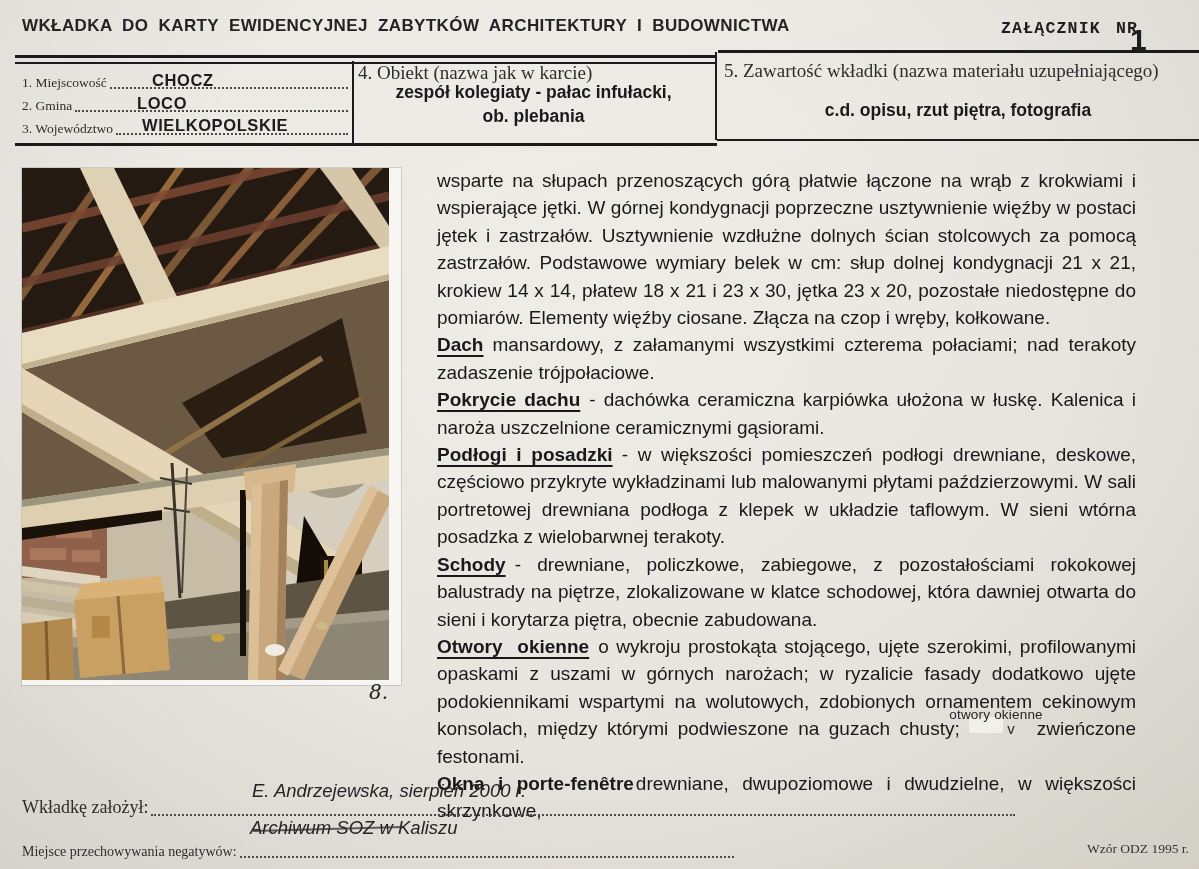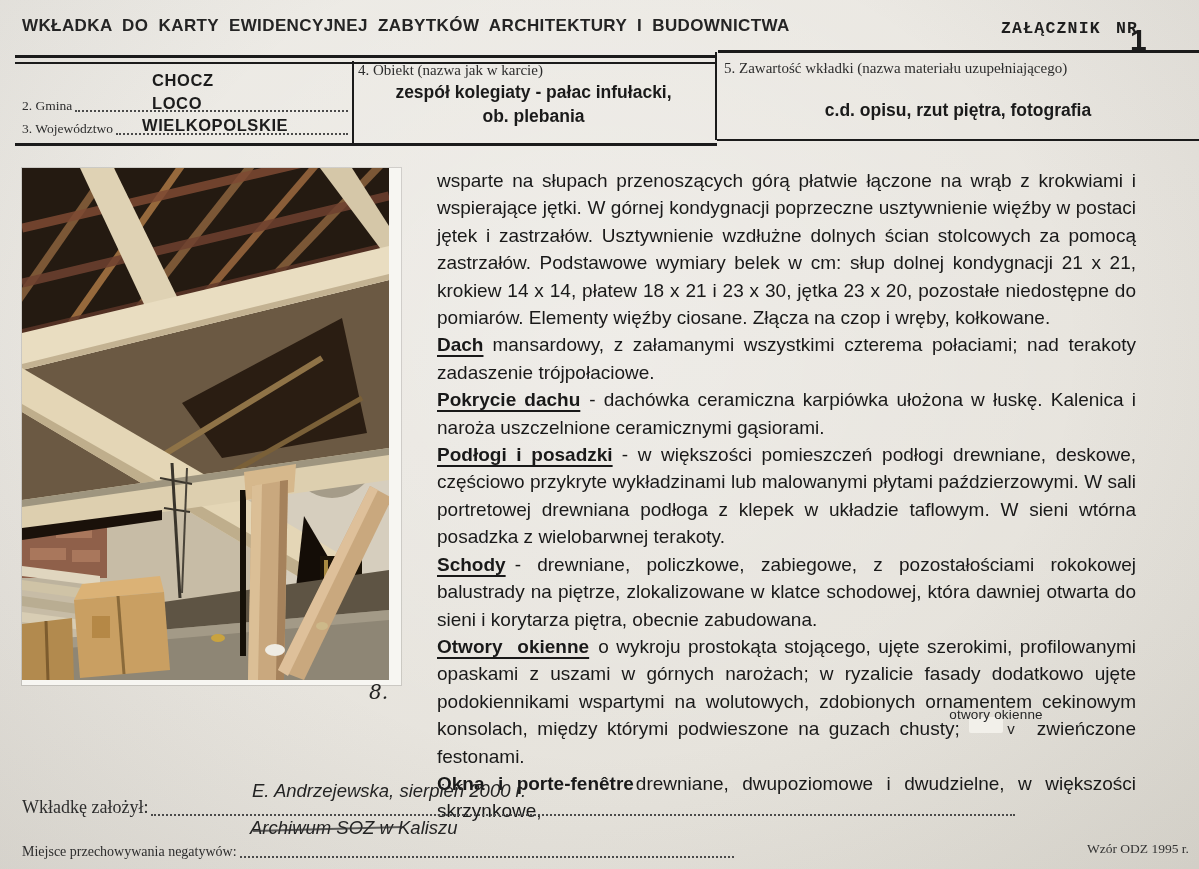--- a/index.html
+++ b/index.html
@@ -21,21 +21,21 @@
   .vline1{position:absolute;left:352px;top:61px;width:2px;height:83px;background:#1b1b1b;}
   .vline2{position:absolute;left:715px;top:52px;width:2px;height:88px;background:#1b1b1b;}
   .rule-bot-left{position:absolute;left:15px;top:143px;width:702px;height:3px;background:#1b1b1b;}
   .rule-bot-right{position:absolute;left:717px;top:139px;width:482px;height:2px;background:#1b1b1b;}
 
   .field-row{position:absolute;left:22px;width:326px;display:flex;align-items:flex-end;
         font-family:"Liberation Serif",serif;font-size:13.5px;color:#2d2d2d;height:17px;}
   .dots{flex:1;border-bottom:2px dotted #4a4a4a;margin:0 0 2px 3px;height:12px;}
   .field-value{position:absolute;font-weight:bold;font-size:16.5px;letter-spacing:.6px;color:#1c1c1c;}
 
-  .serif-label{font-family:"Liberation Serif",serif;font-size:15px;color:#2d2d2d;position:absolute;}
+  .serif-label{font-family:"Liberation Serif",serif;font-size:19px;color:#2d2d2d;position:absolute;}
   .cell-value{position:absolute;font-weight:bold;text-align:center;color:#1a1a1a;}
   .cell4-value{left:352px;top:80px;width:363px;font-size:17.5px;line-height:24px;}
   .cell5-value{left:717px;top:100px;width:482px;font-size:17.5px;}
 
   
   .photo{position:absolute;left:22px;top:168px;width:379px;height:517px;background:#f7f6f2;
         outline:1px solid rgba(0,0,0,.12);}
   .photo svg{position:absolute;left:0;top:0;display:block;}
   .photo-caption{position:absolute;left:369px;top:680px;font-family:"DejaVu Serif",serif;
         font-style:italic;font-size:20px;color:#222;}
@@ -75,30 +75,34 @@
   <div class="att-label">ZAŁĄCZNIK NR</div>
   <div class="att-num">1</div>
 
   <div class="rule-att"></div>
   <div class="rule-title"></div>
   <div class="vline1"></div>
   <div class="vline2"></div>
   <div class="rule-bot-left"></div>
   <div class="rule-bot-right"></div>
 
+  <div class="field-row" style="top:74px;">
+    <span>1. Miejscowość</span>
+    <span class="dots"></span>
+  </div>
   <div class="field-row" style="top:97px;">
     <span>2. Gmina</span>
     <span class="dots"></span>
   </div>
   <div class="field-row" style="top:120px;justify-content:space-between;">
     <span>3. Województwo</span>
     <span class="dots"></span>
   </div>
   <div class="field-value" style="left:152px;top:71px;">CHOCZ</div>
-  <div class="field-value" style="left:152px;top:94px;text-align:right;">LOCO</div>
+  <div class="field-value" style="left:137px;top:94px;text-align:right;">LOCO</div>
   <div class="field-value" style="left:142px;top:116px;">WIELKOPOLSKIE</div>
 
   <div class="serif-label" style="left:358px;top:62px;">4. Obiekt (nazwa jak w karcie)</div>
   <div class="cell-value cell4-value">
     <div>zespół kolegiaty - pałac infułacki,</div>
     <div>ob. plebania</div>
   </div>
   <div class="serif-label" style="left:724px;top:60px;">5. Zawartość wkładki (nazwa materiału uzupełniającego)</div>
   <div class="cell-value cell5-value">c.d. opisu, rzut piętra, fotografia</div>
 

